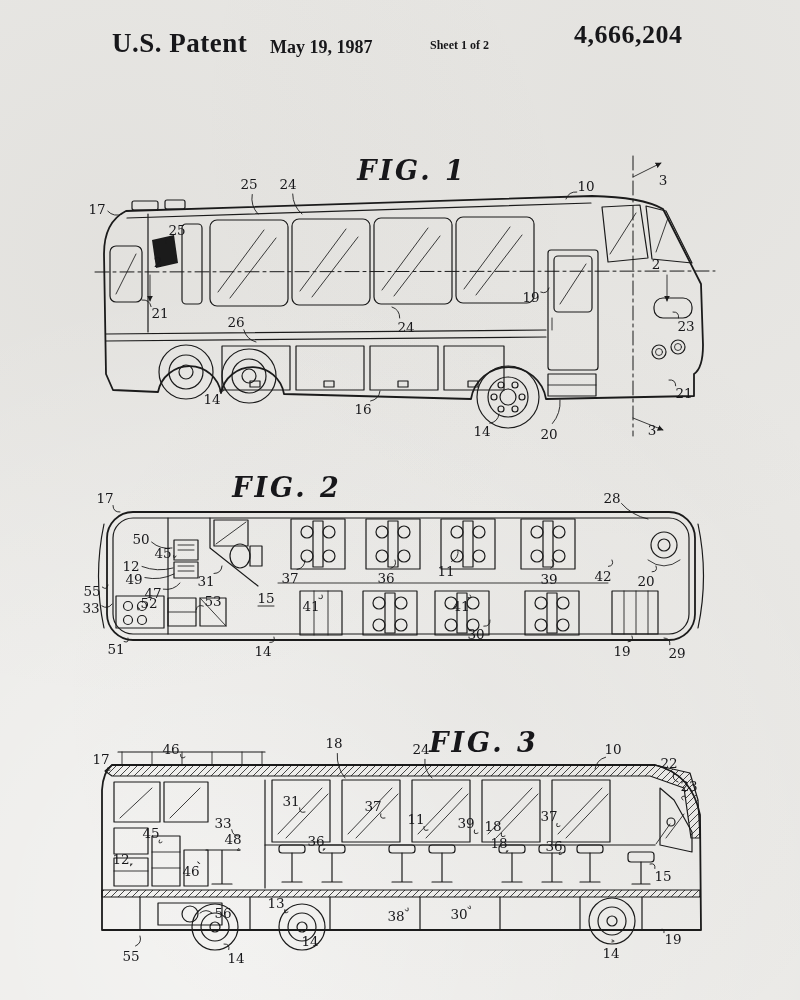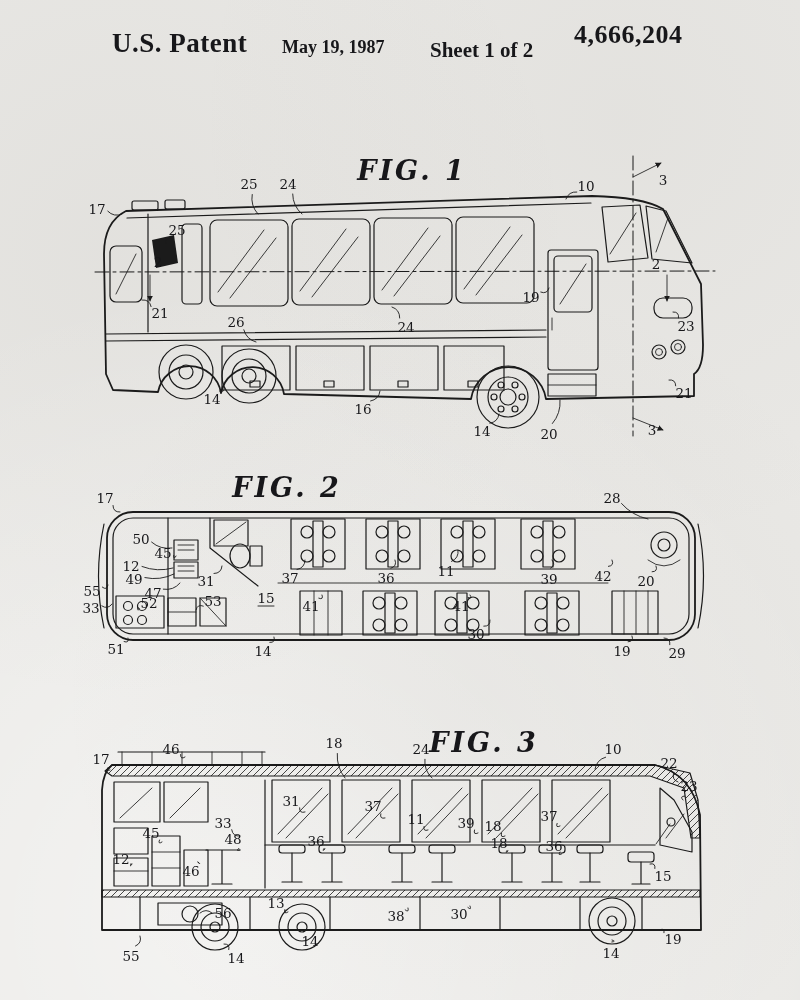--- a/index.html
+++ b/index.html
@@ -5,22 +5,22 @@
   html,body{margin:0;padding:0;background:#d8d7d4}
   .page{position:relative;width:800px;height:1000px;margin:0;background-color:#e9e8e5;
     background-image:
       radial-gradient(circle at 15% 25%, rgba(120,115,105,.06), transparent 45%),
       radial-gradient(circle at 78% 12%, rgba(120,115,105,.05), transparent 40%),
       radial-gradient(circle at 60% 70%, rgba(120,115,105,.05), transparent 50%),
       radial-gradient(circle at 30% 92%, rgba(255,255,255,.5), transparent 60%);
     font-family:"Liberation Serif",serif;color:#1b1b1b;overflow:hidden}
   .hdr-item{position:absolute;white-space:nowrap;font-weight:bold;color:#17171a}
   #hdr-title{left:112px;top:28px;font-size:27px;letter-spacing:.5px}
-  #hdr-date{left:282px;top:37px;font-size:18px}
-  #hdr-sheet{left:430px;top:38px;font-size:21px}
+  #hdr-date{left:270px;top:37px;font-size:18px}
+  #hdr-sheet{left:430px;top:38px;font-size:12px}
   #hdr-number{left:574px;top:20px;font-size:26px;letter-spacing:.5px}
   svg.fig{position:absolute;left:0}
   #fig1{top:140px}
   #fig2{top:465px}
   #fig3{top:715px}
   svg path, svg rect, svg circle, svg ellipse, svg polygon, svg line{fill:none;stroke:#1b1b1b;stroke-width:1.2;stroke-linecap:round;stroke-linejoin:round}
   svg .thick{stroke-width:1.8}
   svg .thin{stroke-width:.85}
   svg .fillink{fill:#1b1b1b;stroke:none}
   svg .dashdot{stroke-dasharray:14 4 3 4;stroke-width:1}

